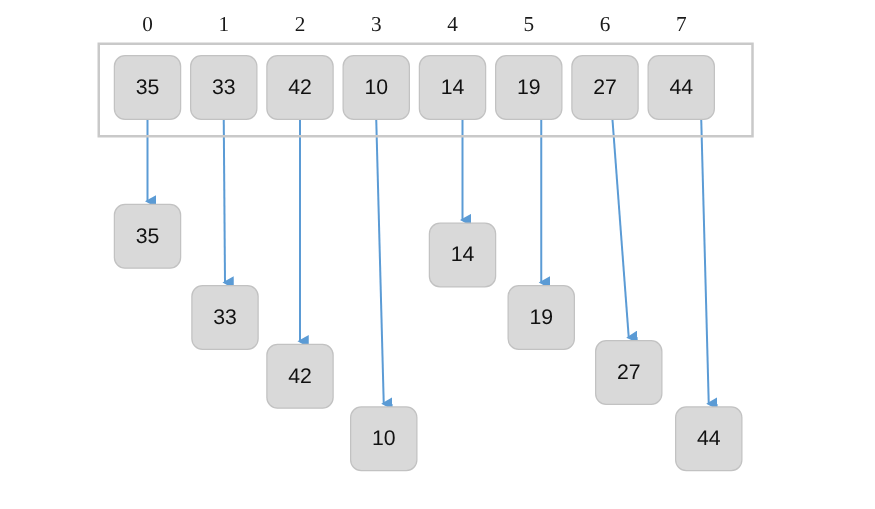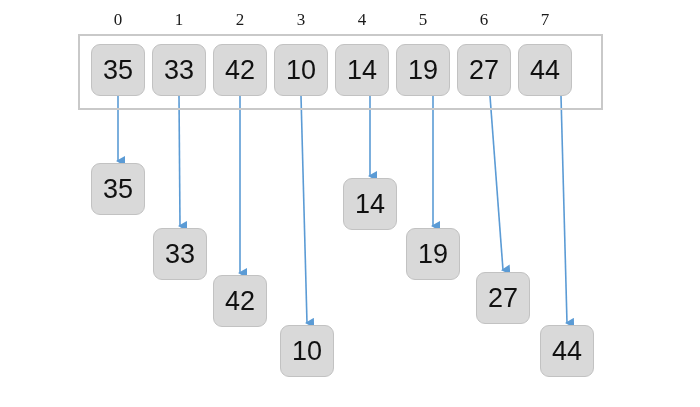--- a/index.html
+++ b/index.html
@@ -61,21 +61,21 @@
     width: 54px;
     height: 52px;
     background: #d9d9d9;
     border: 1px solid #c2c2c2;
     border-radius: 9px;
     box-sizing: border-box;
     display: flex;
     align-items: center;
     justify-content: center;
     font-family: "Liberation Sans", sans-serif;
-    font-size: 27px;
+    font-size: 17px;
     color: #111111;
     z-index: 3;
   }
   .cell.top {
     top: 44px;
   }
   .cell.out {
     z-index: 3;
   }
 </style>

